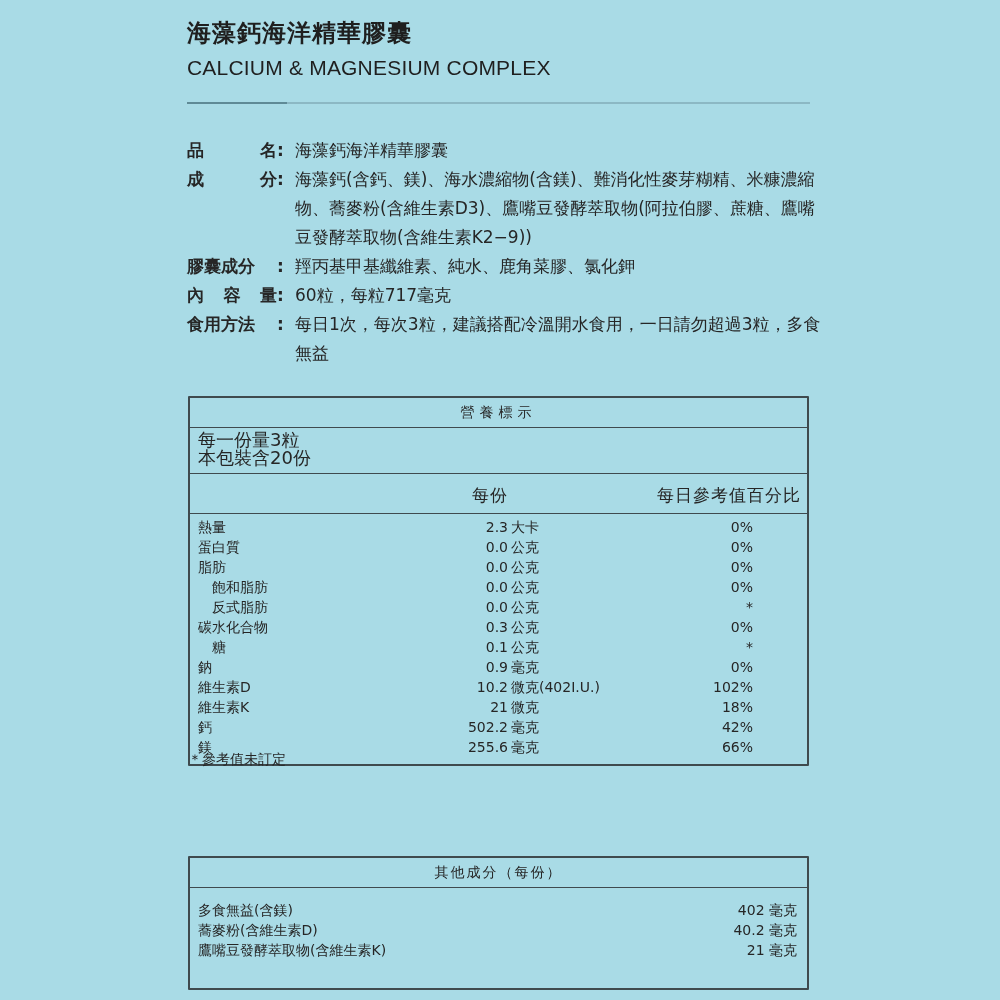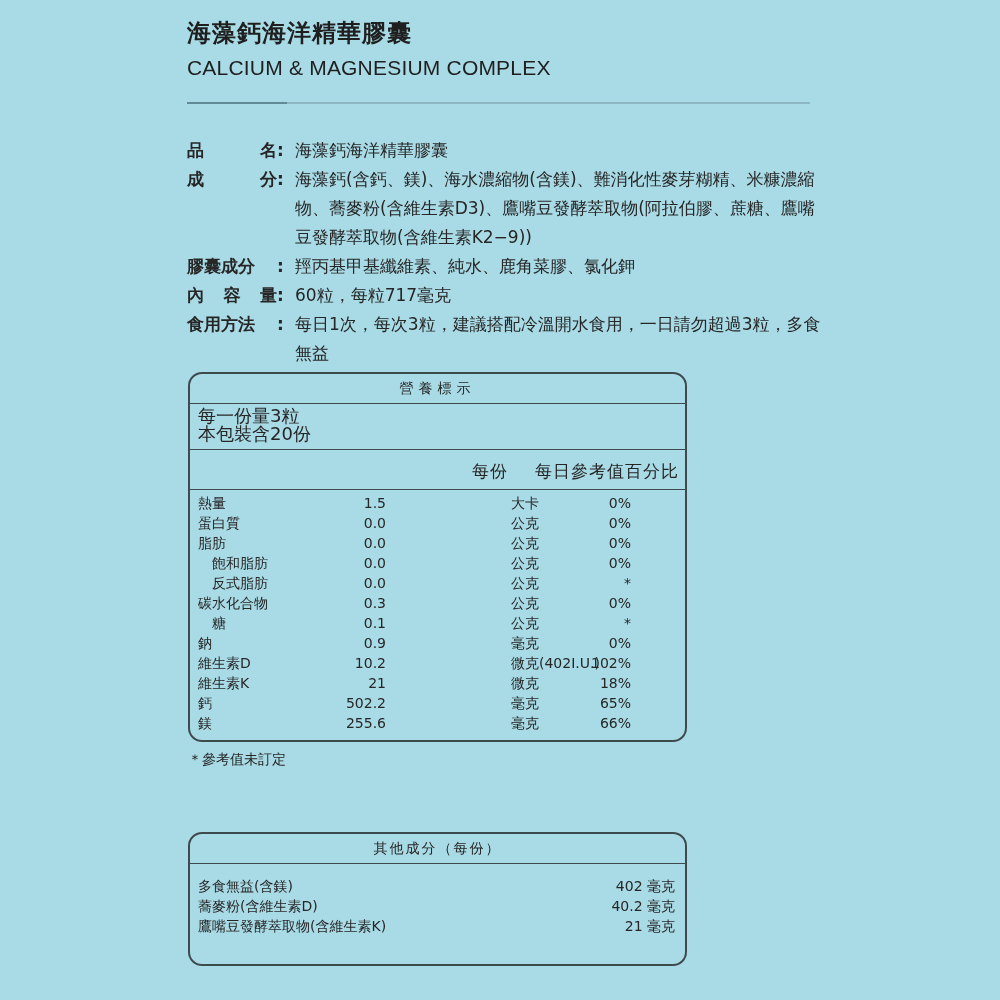--- a/index.html
+++ b/index.html
@@ -10,21 +10,21 @@
   .title-en { position: absolute; left: 187px; top: 56px; font-family: "Liberation Sans", sans-serif; font-size: 21px; color: #1f1f1f; letter-spacing: 0.2px; }
   .divider { position: absolute; left: 187px; top: 102px; width: 623px; height: 2px; background: #8cb8c4; }
   .divider-accent { position: absolute; left: 187px; top: 102px; width: 100px; height: 2px; background: #5f8a96; }
 
   .info { position: absolute; left: 187px; top: 136px; width: 640px; font-size: 17px; line-height: 29px; }
   .info-row { display: flex; }
   .info-label { width: 90px; font-weight: bold; flex-shrink: 0; display: flex; justify-content: space-between; }
   .info-colon { width: 10px; font-weight: bold; flex-shrink: 0; }
   .info-value { flex: 1; padding-left: 8px; }
 
-  .box { position: absolute; left: 188px; width: 499px; border: 2px solid #3f4a4e; border-radius: 14px; }
+  .box { position: absolute; left: 188px; width: 621px; border: 2px solid #3f4a4e; border-radius: 1px; margin-top: 24px; }
   .nutri { top: 372px; height: 370px; }
   .box-head { height: 30px; border-bottom: 1.5px solid #3f4a4e; text-align: center; font-size: 14px; line-height: 28px; letter-spacing: 5px; }
   .serving { height: 46px; border-bottom: 1.5px solid #3f4a4e; padding: 3px 8px; font-size: 18px; line-height: 18px; }
   .col-head { height: 40px; border-bottom: 1.5px solid #3f4a4e; position: relative; font-size: 17px; }
   .col-head .per { position: absolute; left: 282px; top: 10px; letter-spacing: 1px; }
   .col-head .dv { position: absolute; right: 6px; top: 10px; letter-spacing: 1px; }
   .rows { padding-top: 3px; }
   .nrow { height: 20px; position: relative; font-size: 14px; line-height: 20px; }
   .nrow .n { position: absolute; left: 8px; }
   .nrow .n.sub { left: 22px; }
@@ -97,21 +97,21 @@
     <div>每一份量3粒</div>
     <div>本包裝含20份</div>
   </div>
   <div class="col-head">
     <span class="per">每份</span>
     <span class="dv">每日參考值百分比</span>
   </div>
   <div class="rows" id="nrows">
       <div class="nrow">
         <span class="n">熱量</span>
-        <span class="num">1.5</span>
+        <span class="num">2.3</span>
         <span class="unit">大卡</span>
         <span class="pct">0%</span>
       </div>
       <div class="nrow">
         <span class="n">蛋白質</span>
         <span class="num">0.0</span>
         <span class="unit">公克</span>
         <span class="pct">0%</span>
       </div>
       <div class="nrow">
@@ -159,21 +159,21 @@
       <div class="nrow">
         <span class="n">維生素K</span>
         <span class="num">21</span>
         <span class="unit">微克</span>
         <span class="pct">18%</span>
       </div>
       <div class="nrow">
         <span class="n">鈣</span>
         <span class="num">502.2</span>
         <span class="unit">毫克</span>
-        <span class="pct">65%</span>
+        <span class="pct">42%</span>
       </div>
       <div class="nrow">
         <span class="n">鎂</span>
         <span class="num">255.6</span>
         <span class="unit">毫克</span>
         <span class="pct">66%</span>
       </div>
     </div>
 </div>
 

